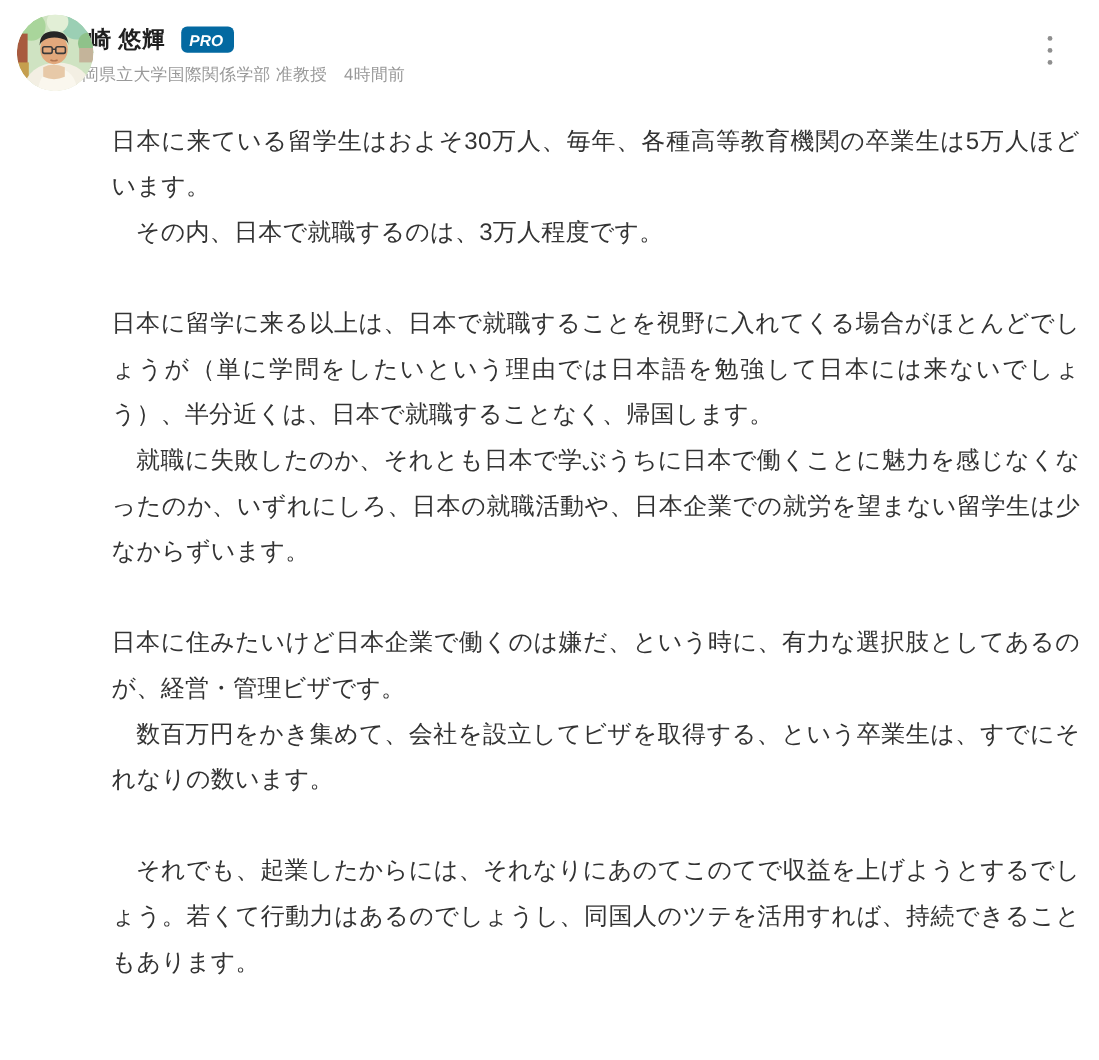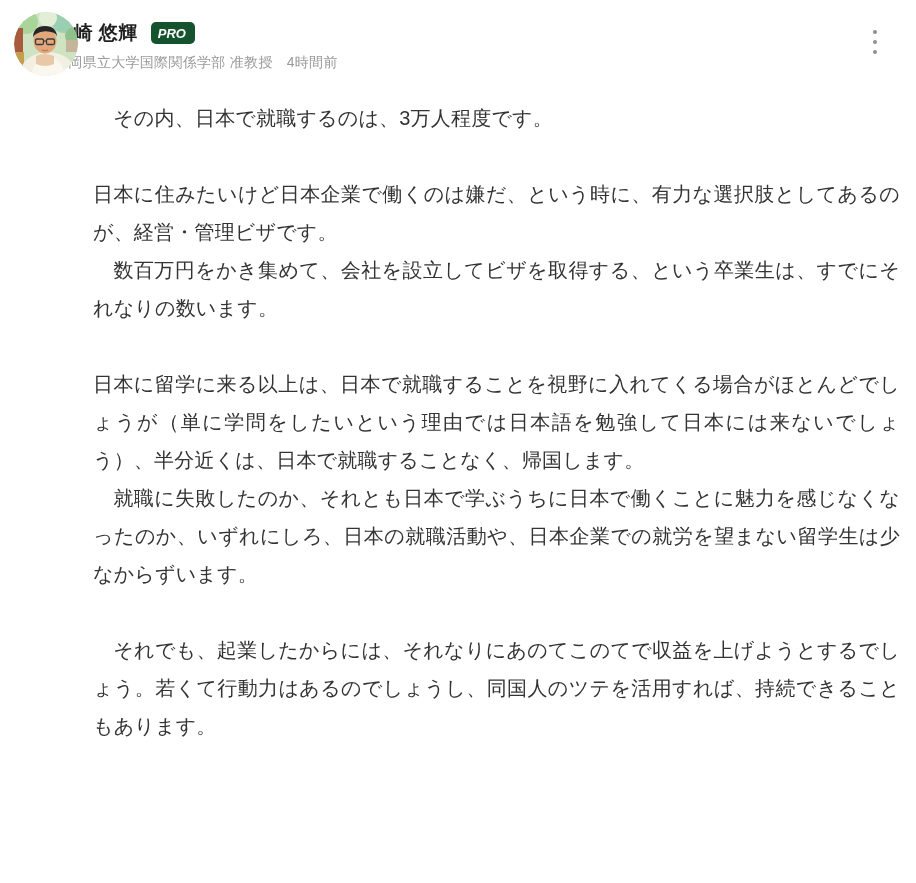--- a/index.html
+++ b/index.html
@@ -39,21 +39,21 @@
   .author-name {
     font-size: 19px;
     font-weight: 700;
     color: #1f1f1f;
     letter-spacing: 0.5px;
     cursor: pointer;
   }
   .pro-badge {
     display: inline-block;
     margin-left: 13px;
-    background: #14532d;
+    background: #0369a1;
     color: #ffffff;
     font-size: 13px;
     font-weight: 700;
     font-style: italic;
     line-height: 1;
     padding: 5px 9px 4px 7px;
     border-radius: 5px;
   }
   .sub-row {
     margin-top: 8px;
@@ -146,28 +146,29 @@
     <button class="kebab-button" aria-label="menu">
       <span class="dot"></span>
       <span class="dot"></span>
       <span class="dot"></span>
     </button>
 
   </div>
 
   <div class="comment-body">
       <p class="para">
+        <span class="sentence">日本に来ている留学生はおよそ30万人、毎年、各種高等教育機関の卒業生は5万人ほどいます。</span>
         <span class="sentence">　その内、日本で就職するのは、3万人程度です。</span>
+      </p>
+      <p class="para">
+        <span class="sentence">日本に留学に来る以上は、日本で就職することを視野に入れてくる場合がほとんどでしょうが（単に学問をしたいという理由では日本語を勉強して日本には来ないでしょう）、半分近くは、日本で就職することなく、帰国します。</span>
+        <span class="sentence">　就職に失敗したのか、それとも日本で学ぶうちに日本で働くことに魅力を感じなくなったのか、いずれにしろ、日本の就職活動や、日本企業での就労を望まない留学生は少なからずいます。</span>
       </p>
       <p class="para">
         <span class="sentence">日本に住みたいけど日本企業で働くのは嫌だ、という時に、有力な選択肢としてあるのが、経営・管理ビザです。</span>
         <span class="sentence">　数百万円をかき集めて、会社を設立してビザを取得する、という卒業生は、すでにそれなりの数います。</span>
-      </p>
-      <p class="para">
-        <span class="sentence">日本に留学に来る以上は、日本で就職することを視野に入れてくる場合がほとんどでしょうが（単に学問をしたいという理由では日本語を勉強して日本には来ないでしょう）、半分近くは、日本で就職することなく、帰国します。</span>
-        <span class="sentence">　就職に失敗したのか、それとも日本で学ぶうちに日本で働くことに魅力を感じなくなったのか、いずれにしろ、日本の就職活動や、日本企業での就労を望まない留学生は少なからずいます。</span>
       </p>
       <p class="para">
         <span class="sentence">　それでも、起業したからには、それなりにあのてこのてで収益を上げようとするでしょう。若くて行動力はあるのでしょうし、同国人のツテを活用すれば、持続できることもあります。</span>
       </p>
     </div>
 
 </div>
 
 </body></html>

